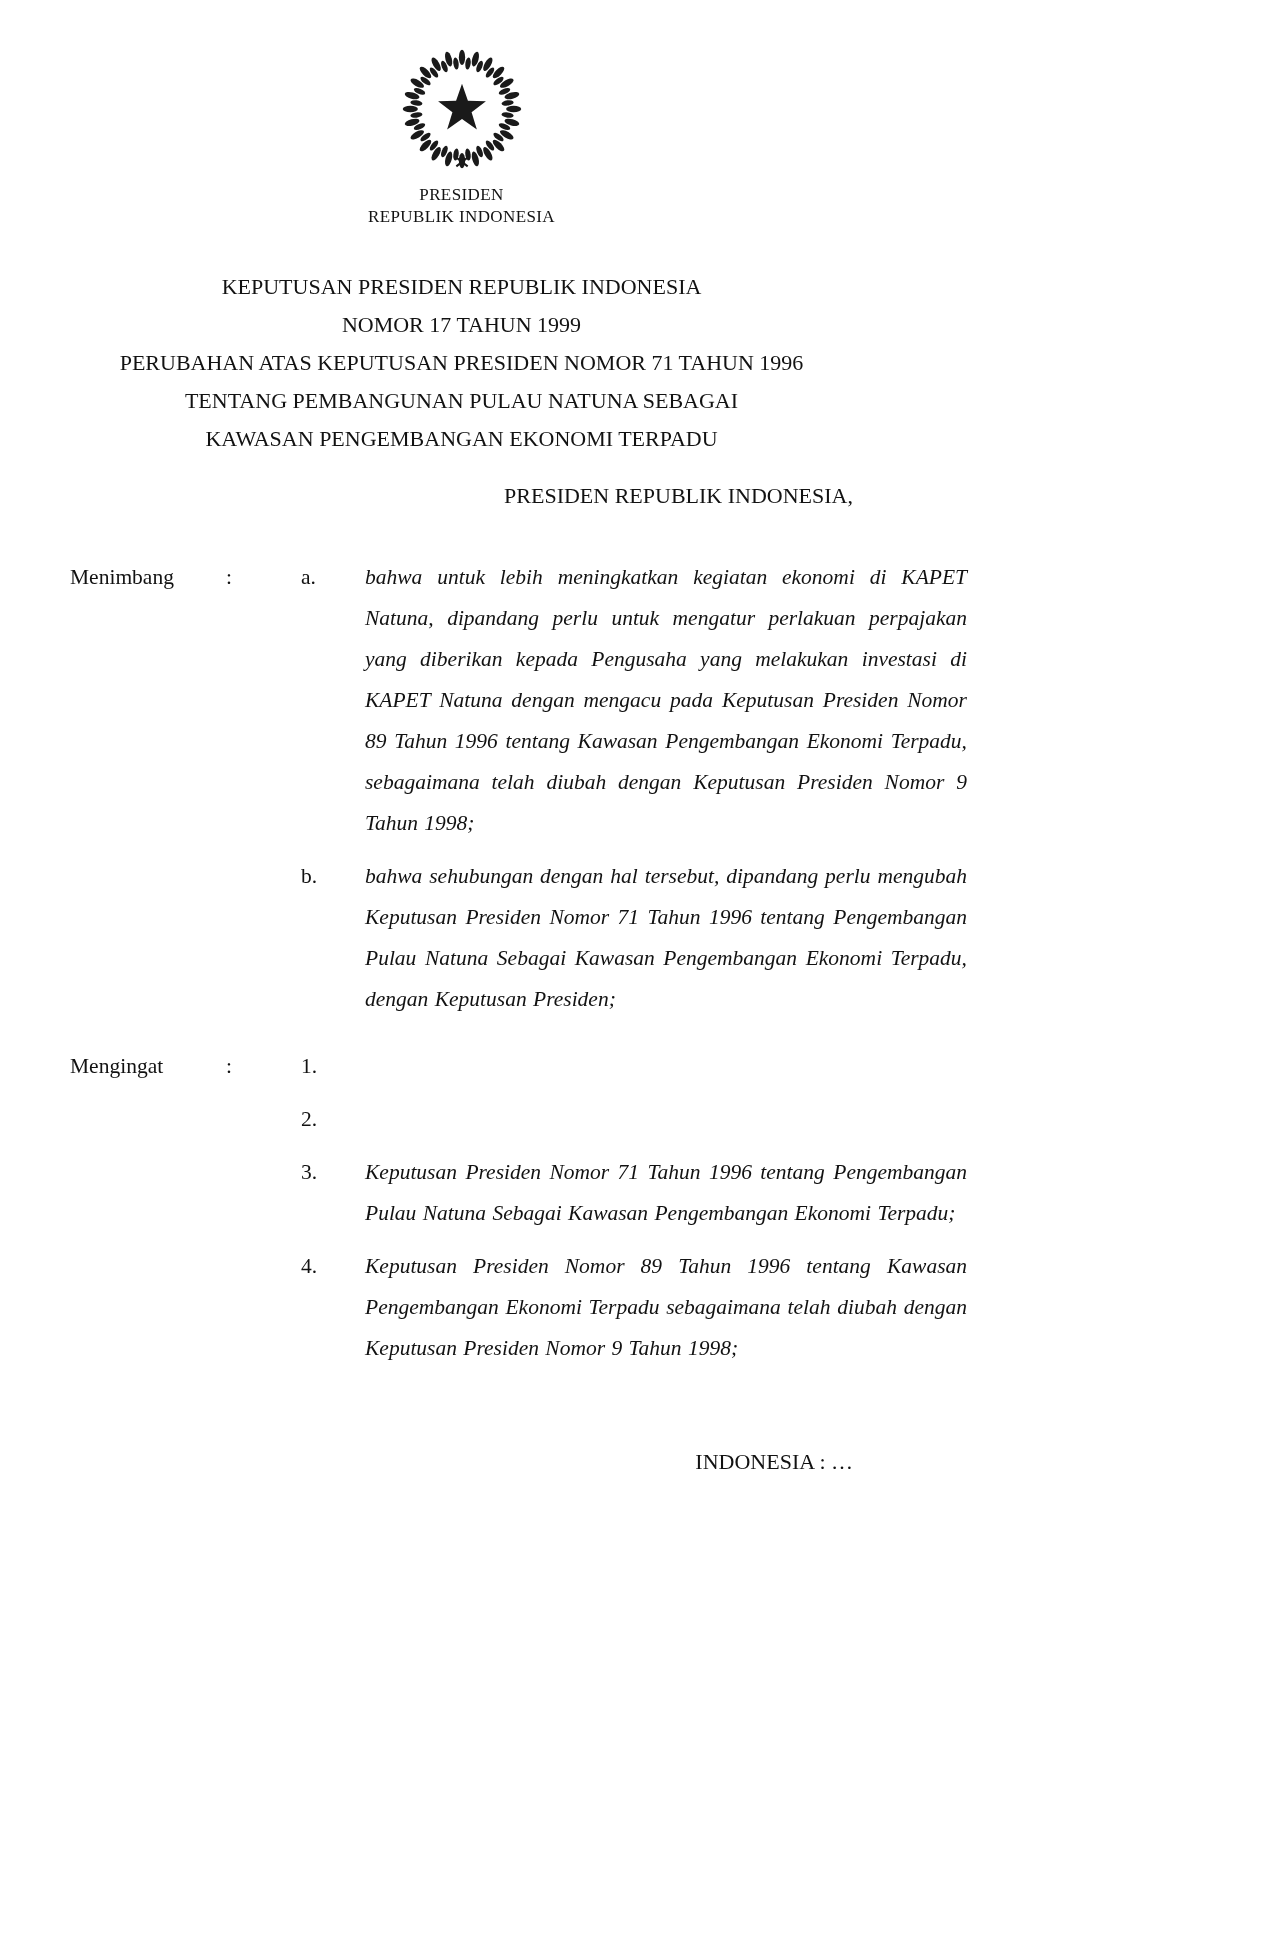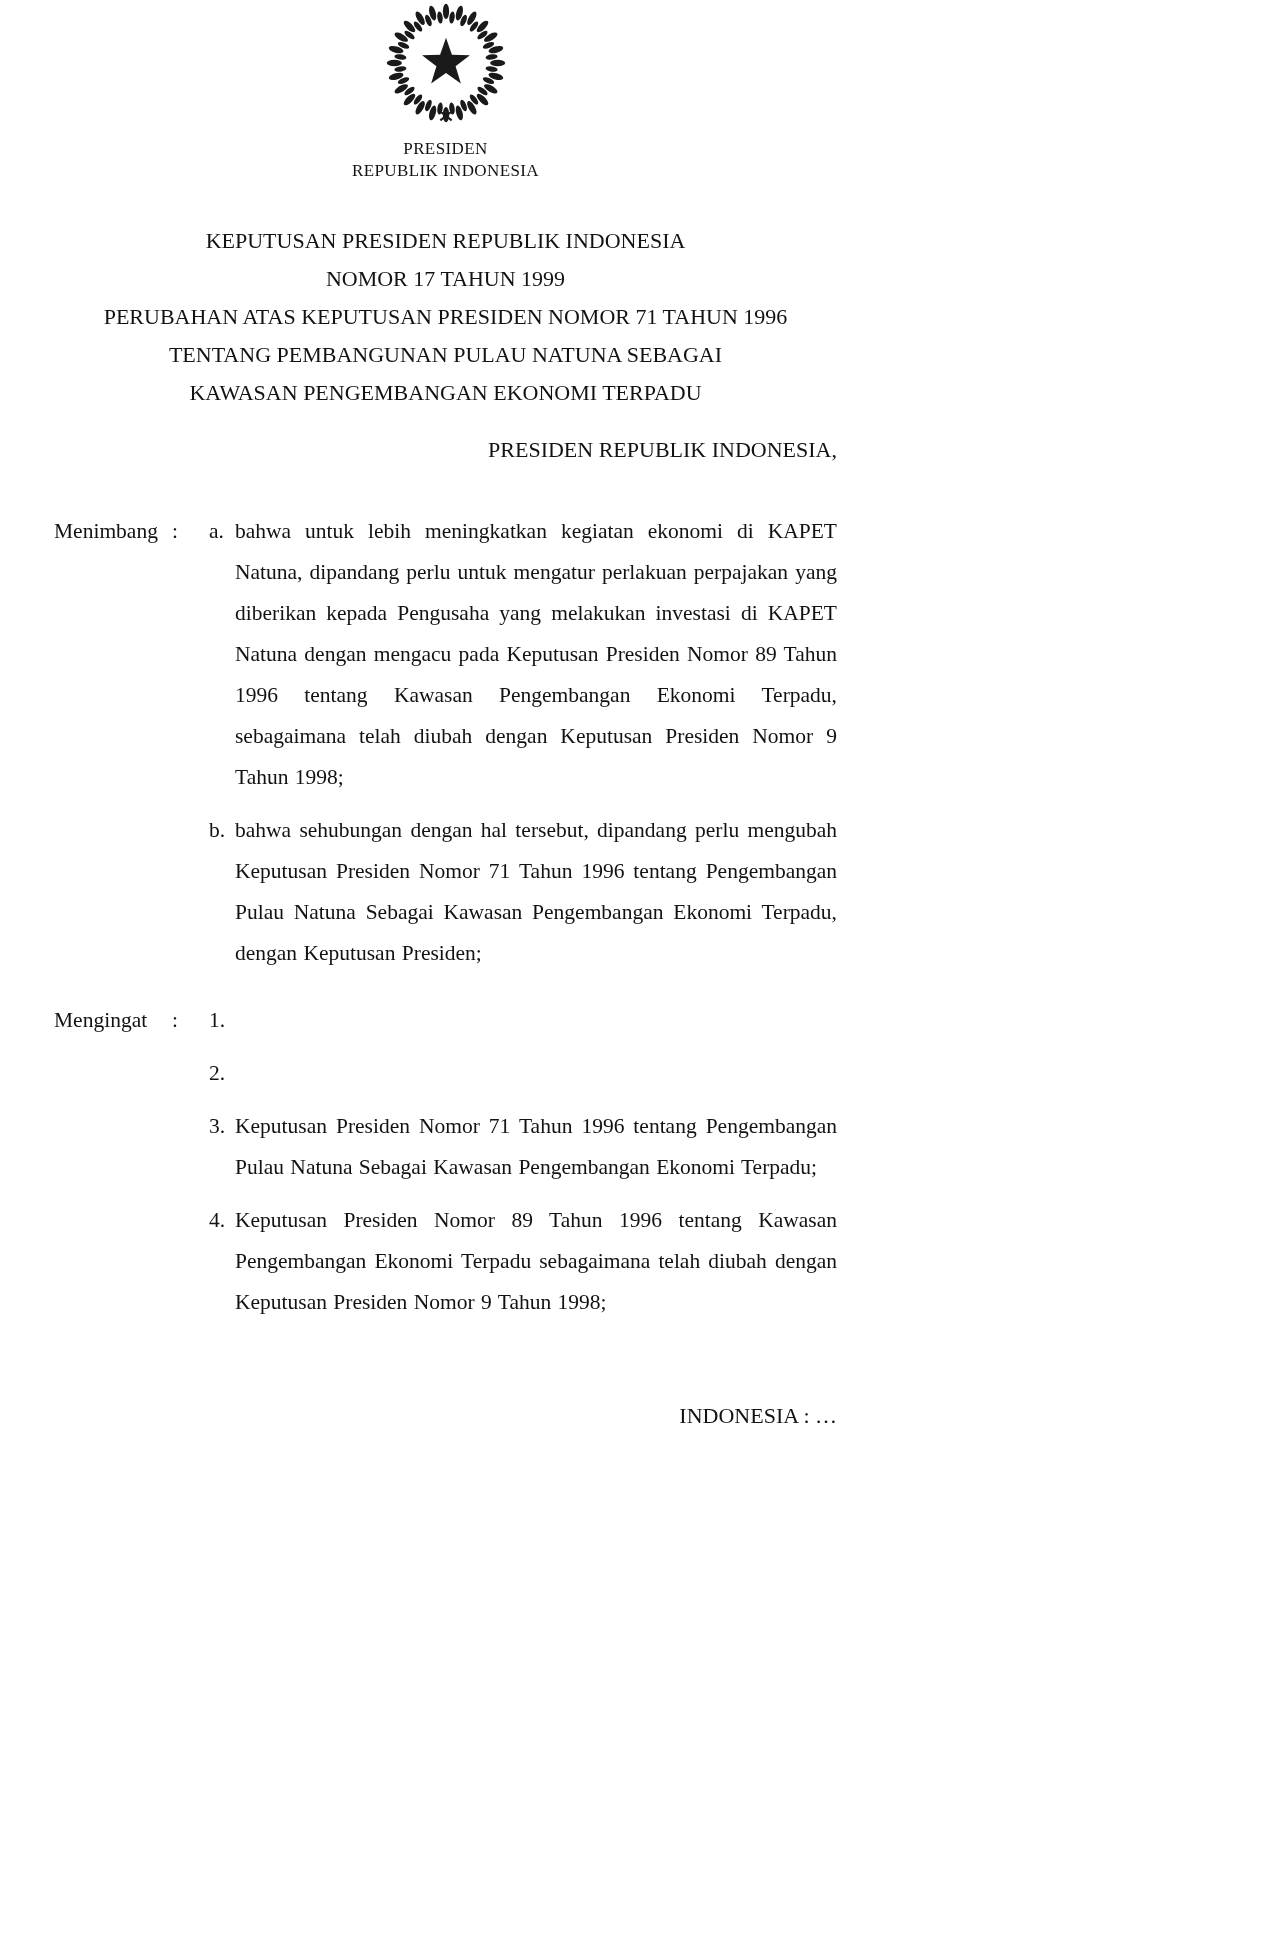--- a/index.html
+++ b/index.html
@@ -8,22 +8,23 @@
     width: 1275px;
     height: 1950px;
     margin: 0 auto;
     background: #ffffff;
     color: #121212;
     font-family: "Liberation Serif", "DejaVu Serif", serif;
     position: relative;
     overflow: hidden;
   }
   .content {
-    margin-left: 54px;
+    margin-left: 70px;
     width: 783px;
+    padding-top: 46px;
   }
   .emblem-wrap { text-align: center; }
   .emblem { display: inline-block; }
   .letterhead-text { margin-top: 8px; text-align: center; }
   .letterhead-line {
     font-size: 17px;
     line-height: 22px;
     letter-spacing: 0.4px;
   }
   .title-block {
@@ -41,26 +42,28 @@
   .section {
     font-size: 21.5px;
     line-height: 41px;
   }
   .section-menimbang { margin-top: 42px; }
   .section-mengingat { margin-top: 26px; }
   .item {
     display: grid;
     grid-template-columns: 118px 37px 26px 602px;
     align-items: start;
+    gap: 38px;
   }
   .item + .item { margin-top: 12px; }
   .col-label, .col-colon, .col-marker { white-space: nowrap; }
   .col-text {
     text-align: justify;
     word-spacing: 1px;
+    font-style: italic;
   }
   .memutuskan {
     margin-top: 74px;
     text-align: right;
     font-size: 22px;
     line-height: 38px;
   }
 </style>
 </head>
 <body>

